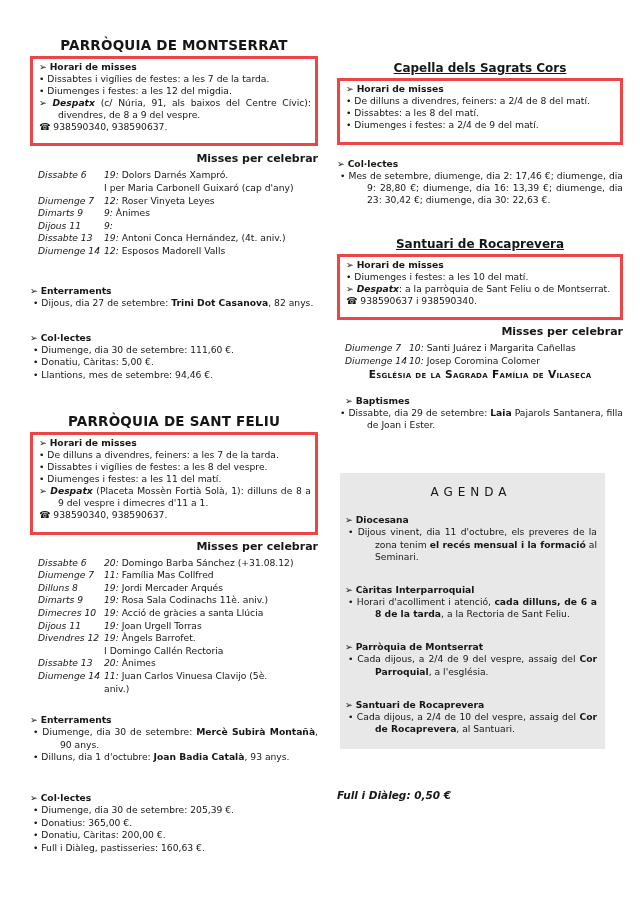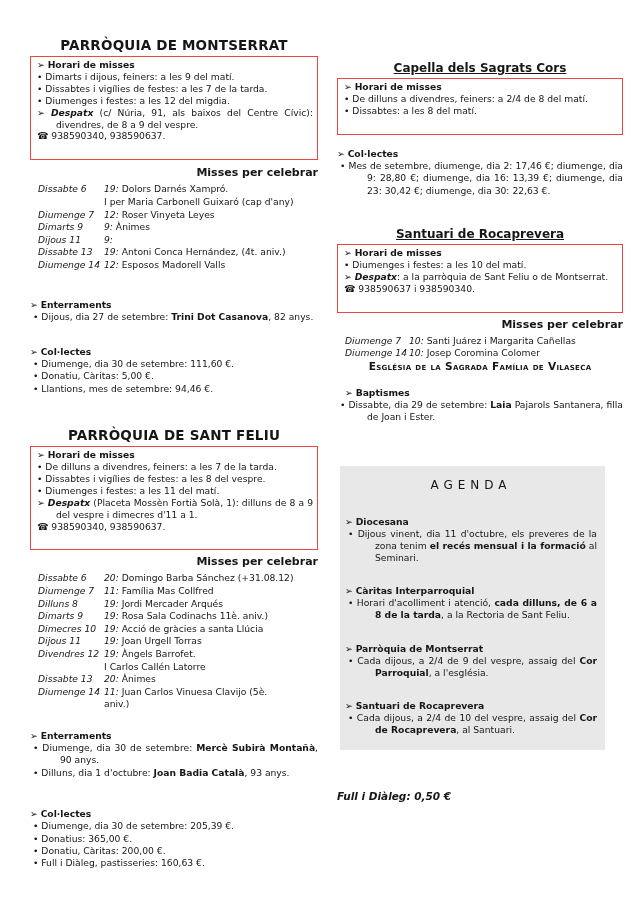--- a/index.html
+++ b/index.html
@@ -13,56 +13,55 @@
   .page { position:relative; width:636px; height:905px; background:#ffffff; overflow:hidden; }
   .col { position:absolute; top:0; }
   .col-left  { left:30px;  width:288px; }
   .col-right { left:337px; width:286px; }
 
   .big-title { font-size:13.5px; font-weight:bold; text-align:center; letter-spacing:0.2px; }
   .mid-title { font-size:12px;   font-weight:bold; text-align:center; text-decoration:underline; }
   .sc-title  { font-size:10.6px; font-weight:bold; text-align:center; font-variant:small-caps; letter-spacing:0.3px; }
   .sub-title { font-size:11px;   font-weight:bold; text-align:right; }
 
-  .box { border:1px solid #ef4444; padding:2px 4px 17px 3px; }
+  .box { border:3px solid #ef4444; padding:2px 4px 11px 3px; }
   .bxline { padding-left:22px; text-indent:-19px; line-height:11.9px; text-align:justify; }
 
   .ttable { }
   .trow { display:flex; line-height:12.6px; }
   .tday { flex:none; width:74px; font-style:italic; padding-left:8px; }
   .narrow .tday { width:72px; }
   .tval { flex:1; }
   .tline { }
 
   .sec-head { line-height:13px; }
   .item { padding-left:30px; text-indent:-27px; line-height:12.4px; text-align:justify; }
 
   .s-b  { font-weight:bold; }
   .s-i  { font-style:italic; }
   .s-bi { font-weight:bold; font-style:italic; }
 
   .agenda { background:#e8e8e8; margin-left:3px; margin-right:18px; padding:12px 8px 14px 5px; }
   .agenda-title { text-align:center; font-weight:normal; font-size:12px; letter-spacing:5px; }
   .ag-sec { margin-top:20px; }
-  .ag-sec:first-of-type { margin-top:23px; }
+  .ag-sec:first-of-type { margin-top:14px; }
   .agenda .item { line-height:12.2px; }
 
   .footer { text-align:left; font-weight:bold; font-style:italic; font-size:10.5px; padding-right:20px; }
 </style>
 </head>
 <body>
 
 <div class="page">
 
   <div class="col col-left">
 
     <div class="big-title" style="margin-top:37px;">PARRÒQUIA DE MONTSERRAT</div>
     <div class="box" style="margin-top:3px;">
         <div class="bxline"><span>➢ </span><span class="s-b">Horari de misses</span></div>
-        <div class="bxline"><span>• Dimarts i dijous, feiners: a les 9 del matí.</span></div>
         <div class="bxline"><span>• Dissabtes i vigílies de festes: a les 7 de la tarda.</span></div>
         <div class="bxline"><span>• Diumenges i festes: a les 12 del migdia.</span></div>
         <div class="bxline"><span>➢ </span><span class="s-bi">Despatx</span><span> (c/ Núria, 91, als baixos del Centre Cívic): divendres, de 8 a 9 del vespre.</span></div>
         <div class="bxline"><span>☎ 938590340, 938590637.</span></div>
       </div>
 
     <div class="sub-title" style="margin-top:6px;">Misses per celebrar</div>
     <div class="ttable" style="margin-top:4px;">
         <div class="trow">
           <div class="tday">Dissabte 6</div>
@@ -160,21 +159,21 @@
         <div class="trow">
           <div class="tday">Dijous 11</div>
           <div class="tval">
             <div class="tline"><span class="s-i">19:</span><span> Joan Urgell Torras</span></div>
           </div>
         </div>
         <div class="trow">
           <div class="tday">Divendres 12</div>
           <div class="tval">
             <div class="tline"><span class="s-i">19:</span><span> Àngels Barrofet.</span></div>
-            <div class="tline"><span>I Carlos Callén Latorre</span></div>
+            <div class="tline"><span>I Domingo Callén Rectoria</span></div>
           </div>
         </div>
         <div class="trow">
           <div class="tday">Dissabte 13</div>
           <div class="tval">
             <div class="tline"><span class="s-i">20:</span><span> Ànimes</span></div>
           </div>
         </div>
         <div class="trow">
           <div class="tday">Diumenge 14</div>
@@ -201,20 +200,21 @@
 
   </div>
 
   <div class="col col-right">
 
     <div class="mid-title" style="margin-top:61px;">Capella dels Sagrats Cors</div>
     <div class="box" style="margin-top:3px;">
         <div class="bxline"><span>➢ </span><span class="s-b">Horari de misses</span></div>
         <div class="bxline"><span>• De dilluns a divendres, feiners: a 2/4 de 8 del matí.</span></div>
         <div class="bxline"><span>• Dissabtes: a les 8 del matí.</span></div>
+        <div class="bxline"><span>• Diumenges i festes: a 2/4 de 9 del matí.</span></div>
       </div>
 
     <div class="sec-head" style="margin-top:12px;"><span>➢ </span><span class="s-b">Col·lectes</span></div>
     <div>
         <div class="item"><span>• Mes de setembre, diumenge, dia 2: 17,46 €; diumenge, dia 9: 28,80 €; diumenge, dia 16: 13,39 €; diumenge, dia 23: 30,42 €; diumenge, dia 30: 22,63 €.</span></div>
       </div>
 
     <div class="mid-title" style="margin-top:30px;">Santuari de Rocaprevera</div>
     <div class="box" style="margin-top:3px;">
         <div class="bxline"><span>➢ </span><span class="s-b">Horari de misses</span></div>

